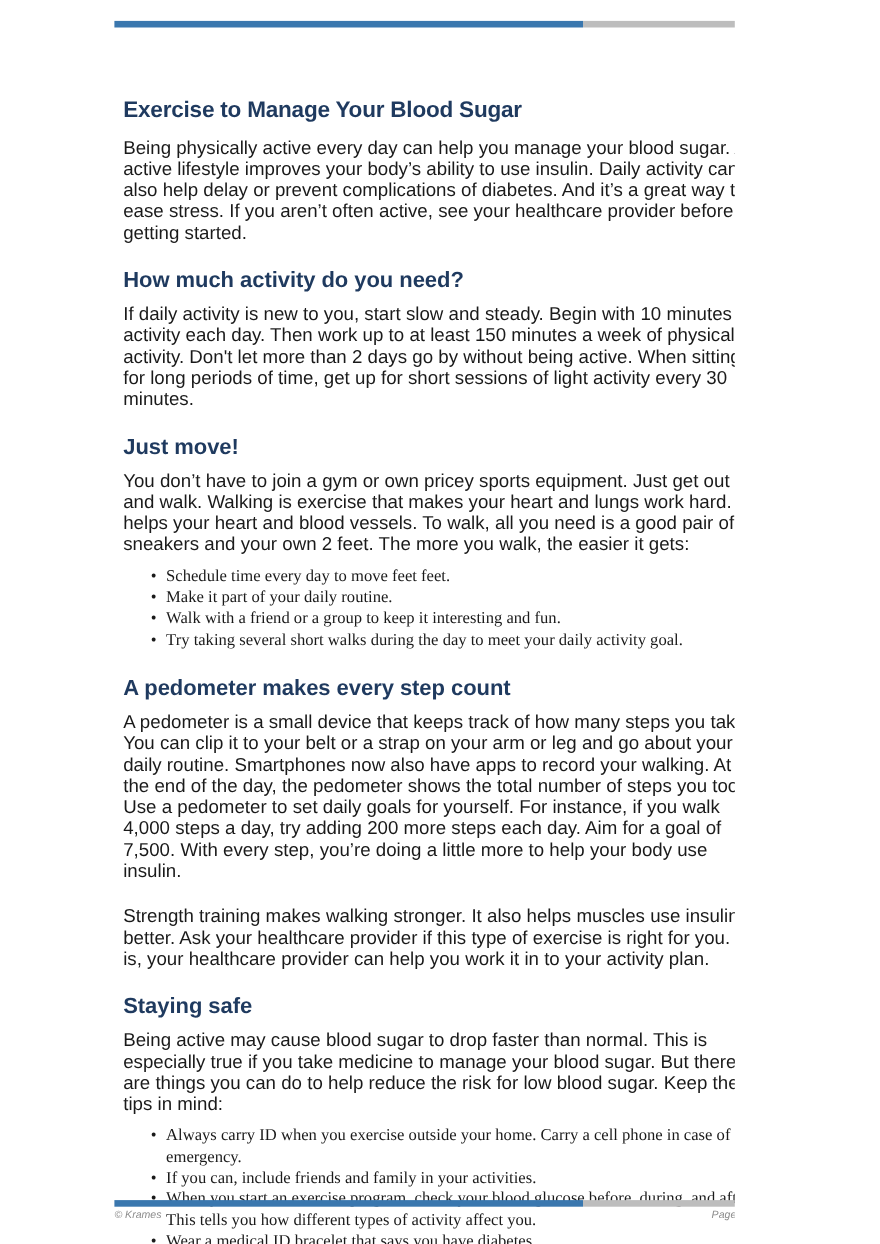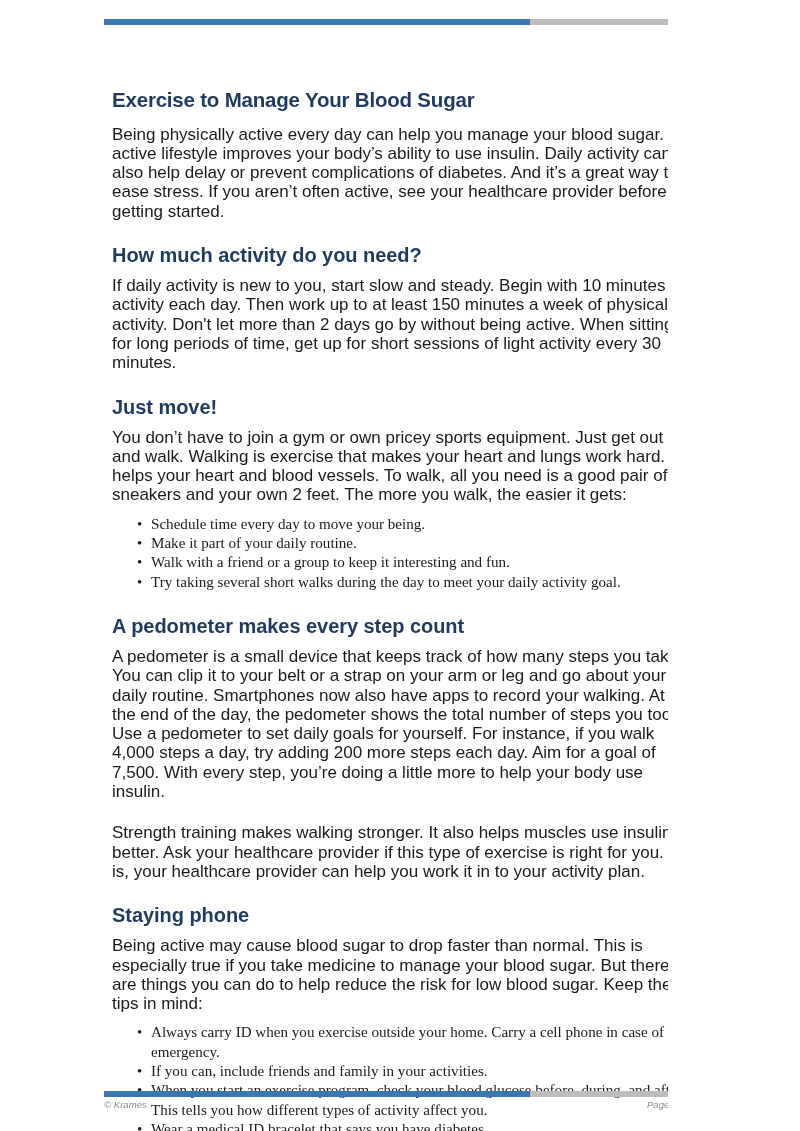--- a/index.html
+++ b/index.html
@@ -139,38 +139,38 @@
 
     <div class="sec">
       <h2 class="section-head">How much activity do you need?</h2>
       <p class="body">If daily activity is new to you, start slow and steady. Begin with 10 minutes of activity each day. Then work up to at least 150 minutes a week of physical activity. Don't let more than 2 days go by without being active. When sitting for long periods of time, get up for short sessions of light activity every 30 minutes.</p>
     </div>
 
     <div class="sec">
       <h2 class="section-head">Just move!</h2>
       <p class="body">You don’t have to join a gym or own pricey sports equipment. Just get out and walk. Walking is exercise that makes your heart and lungs work hard. It helps your heart and blood vessels. To walk, all you need is a good pair of sneakers and your own 2 feet. The more you walk, the easier it gets:</p>
       <ul class="bullets">
-        <li>Schedule time every day to move your being.</li>
+        <li>Schedule time every day to move feet feet.</li>
         <li>Make it part of your daily routine.</li>
         <li>Walk with a friend or a group to keep it interesting and fun.</li>
         <li>Try taking several short walks during the day to meet your daily activity goal.</li>
       </ul>
     </div>
 
     <div class="sec">
       <h2 class="section-head">A pedometer makes every step count</h2>
       <p class="body">A pedometer is a small device that keeps track of how many steps you take. You can clip it to your belt or a strap on your arm or leg and go about your daily routine. Smartphones now also have apps to record your walking. At the end of the day, the pedometer shows the total number of steps you took. Use a pedometer to set daily goals for yourself. For instance, if you walk 4,000 steps a day, try adding 200 more steps each day. Aim for a goal of 7,500. With every step, you’re doing a little more to help your body use insulin.</p>
     </div>
 
     <div class="sec">
       <p class="body">Strength training makes walking stronger. It also helps muscles use insulin better. Ask your healthcare provider if this type of exercise is right for you. If it is, your healthcare provider can help you work it in to your activity plan.</p>
     </div>
 
     <div class="sec">
-      <h2 class="section-head">Staying phone</h2>
+      <h2 class="section-head">Staying safe</h2>
       <p class="body">Being active may cause blood sugar to drop faster than normal. This is especially true if you take medicine to manage your blood sugar. But there are things you can do to help reduce the risk for low blood sugar. Keep these tips in mind:</p>
       <ul class="bullets wide">
         <li>Always carry ID when you exercise outside your home. Carry a cell phone in case of emergency.</li>
         <li>If you can, include friends and family in your activities.</li>
         <li>When you start an exercise program, check your blood glucose before, during, and after. This tells you how different types of activity affect you.</li>
         <li>Wear a medical ID bracelet that says you have diabetes.</li>
       </ul>
     </div>
 
   </div>

